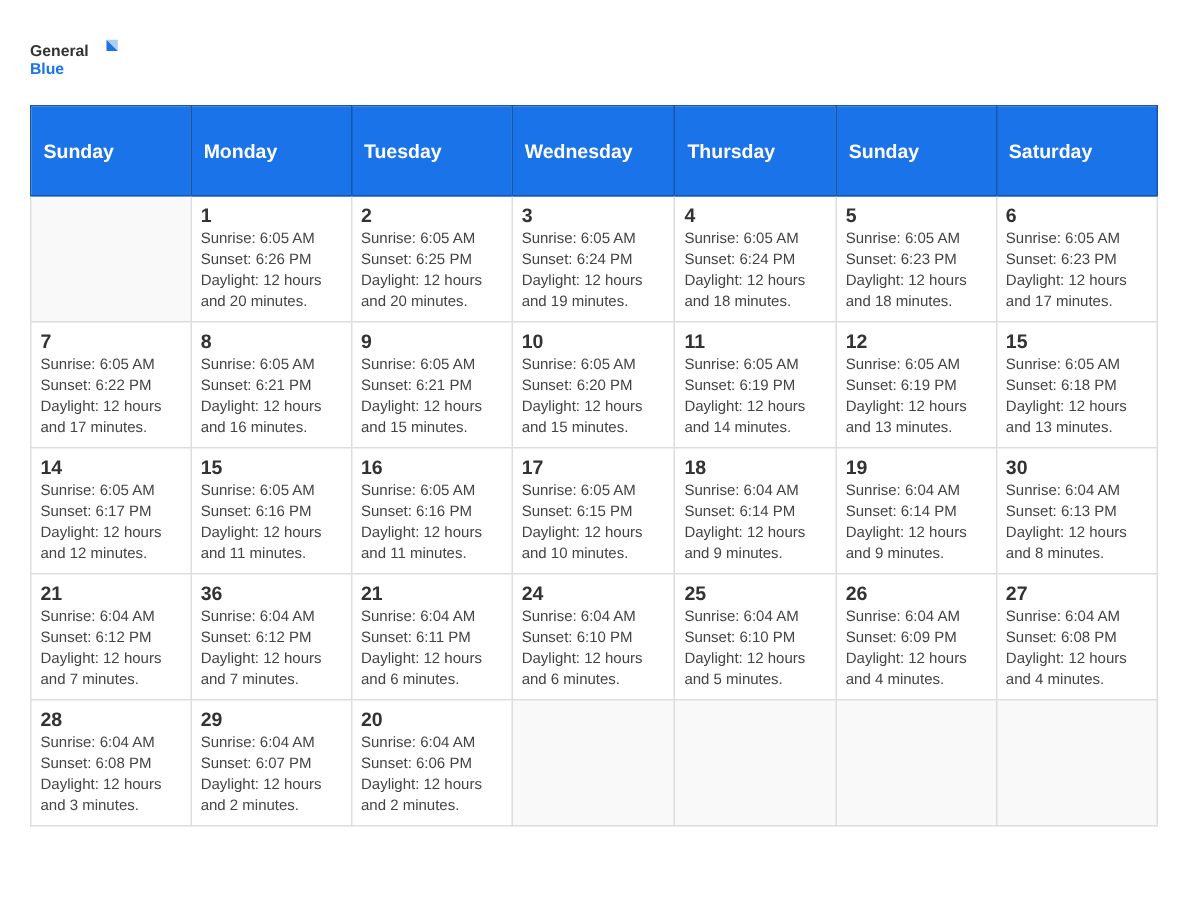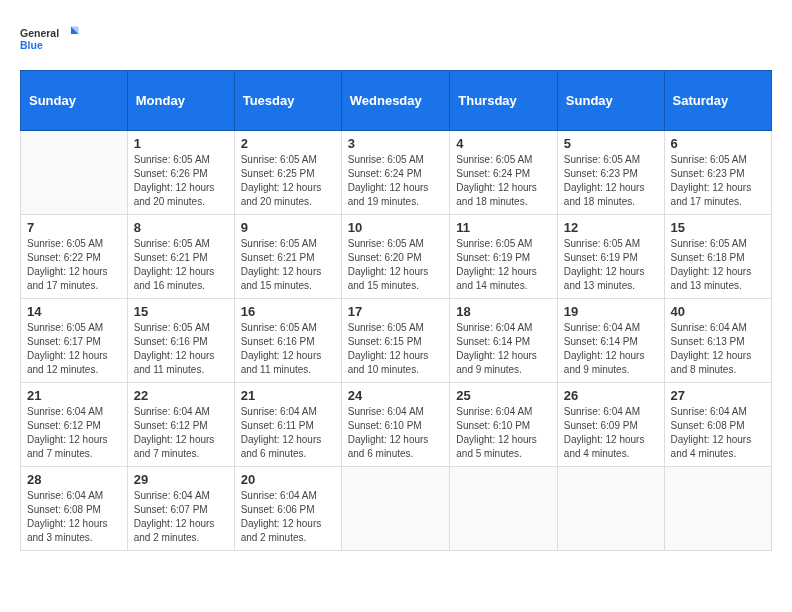--- a/index.html
+++ b/index.html
@@ -176,31 +176,31 @@
         </td>
         <td>
           <div class="day-num">18</div>
           <div class="day-info">Sunrise: 6:04 AM<br>Sunset: 6:14 PM<br>Daylight: 12 hours and 9 minutes.</div>
         </td>
         <td>
           <div class="day-num">19</div>
           <div class="day-info">Sunrise: 6:04 AM<br>Sunset: 6:14 PM<br>Daylight: 12 hours and 9 minutes.</div>
         </td>
         <td>
-          <div class="day-num">40</div>
+          <div class="day-num">30</div>
           <div class="day-info">Sunrise: 6:04 AM<br>Sunset: 6:13 PM<br>Daylight: 12 hours and 8 minutes.</div>
         </td>
       </tr>
       <tr>
         <td>
           <div class="day-num">21</div>
           <div class="day-info">Sunrise: 6:04 AM<br>Sunset: 6:12 PM<br>Daylight: 12 hours and 7 minutes.</div>
         </td>
         <td>
-          <div class="day-num">22</div>
+          <div class="day-num">36</div>
           <div class="day-info">Sunrise: 6:04 AM<br>Sunset: 6:12 PM<br>Daylight: 12 hours and 7 minutes.</div>
         </td>
         <td>
           <div class="day-num">21</div>
           <div class="day-info">Sunrise: 6:04 AM<br>Sunset: 6:11 PM<br>Daylight: 12 hours and 6 minutes.</div>
         </td>
         <td>
           <div class="day-num">24</div>
           <div class="day-info">Sunrise: 6:04 AM<br>Sunset: 6:10 PM<br>Daylight: 12 hours and 6 minutes.</div>
         </td>

